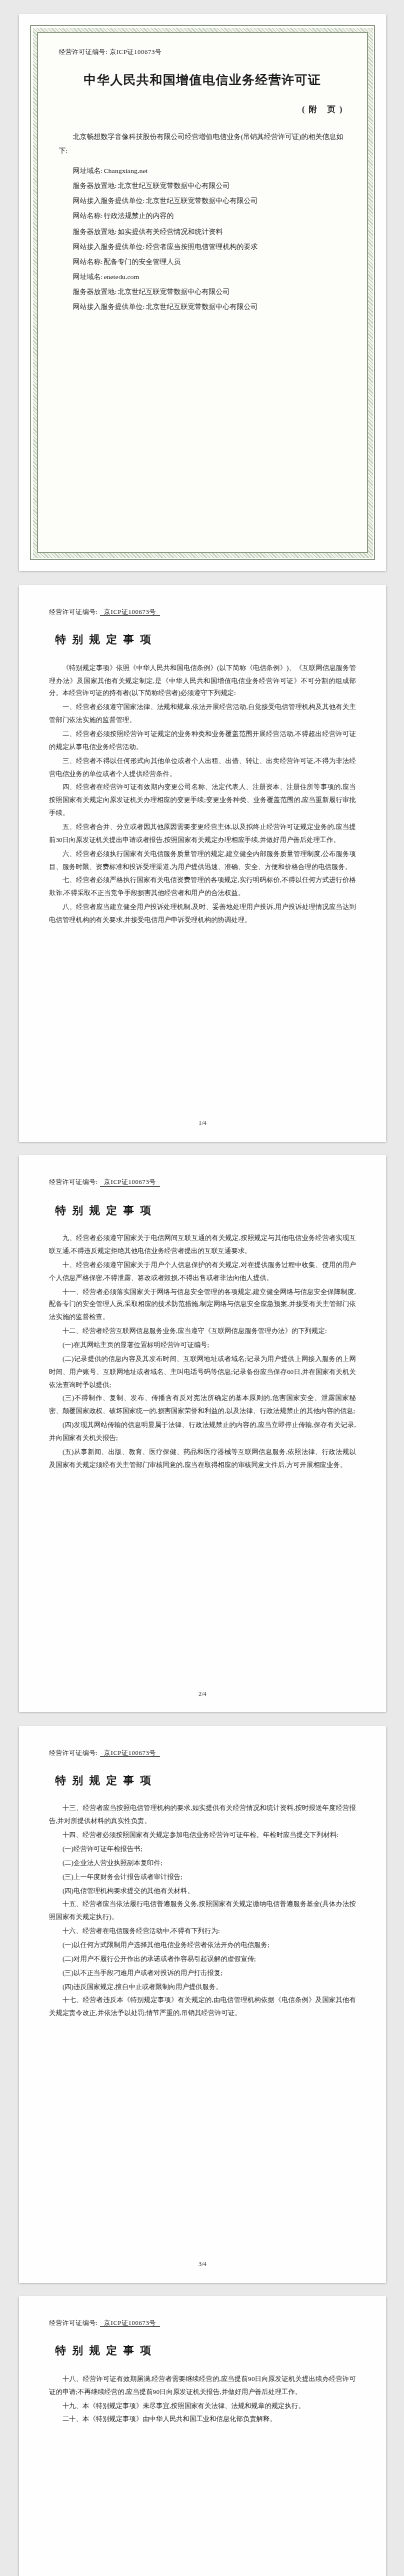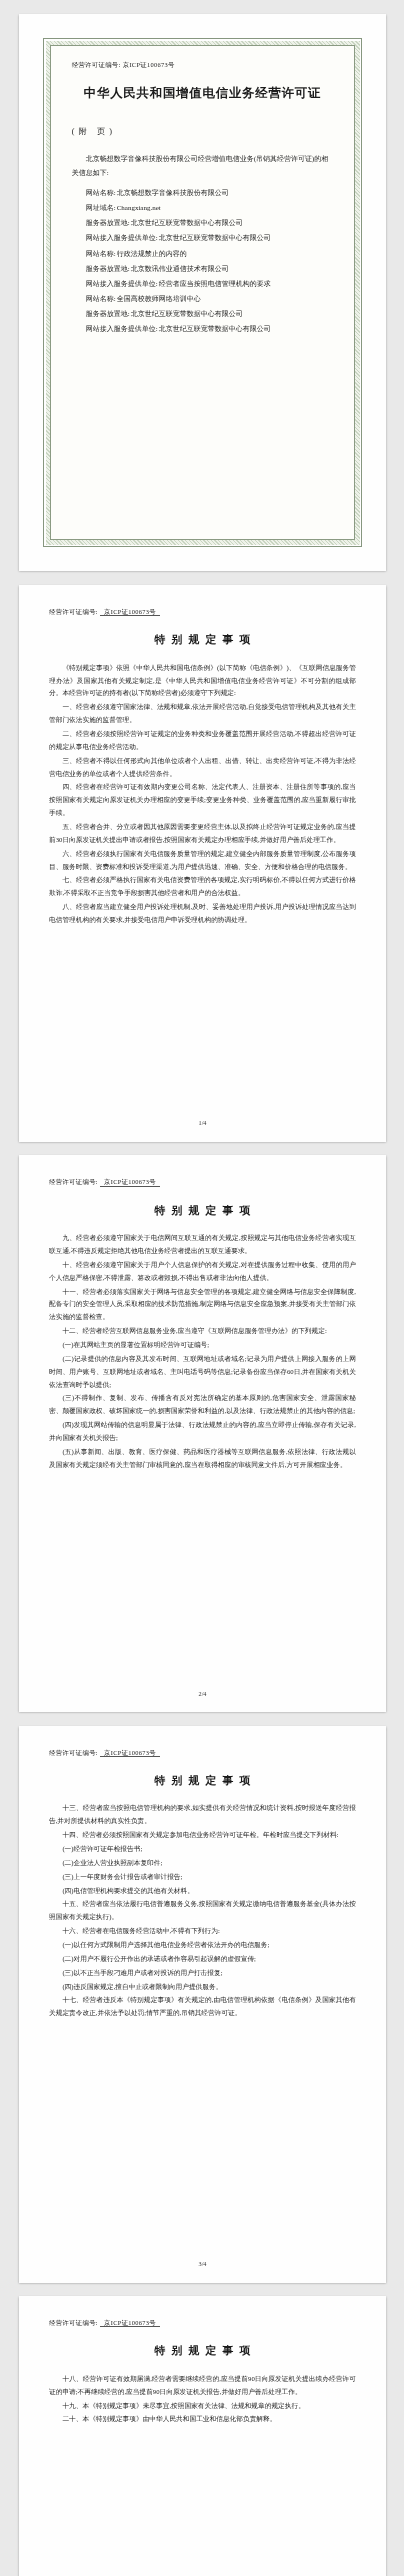--- a/index.html
+++ b/index.html
@@ -20,21 +20,21 @@
   .page {
     width: 367px;
     height: 557px;
     background: #fefefe;
     box-shadow: 0 0.5px 2.1px rgba(0,0,0,.35);
     position: relative;
     overflow: hidden;
   }
 
   
-  .cert-page { padding: 24px; }
+  .cert-page { padding: 11px; }
   .cert-band-outer { height: 100%; border: 0.8px solid #86967f; padding: 1.5px; }
   .cert-band {
     height: 100%;
     background: repeating-linear-gradient(45deg, #c9d5c2 0 1px, #eef2e9 1px 2.6px);
     padding: 4.6px;
   }
   .cert-inner {
     height: 100%;
     background: #fdfdfa;
     border: 0.5px solid #8a9a82;
@@ -42,33 +42,32 @@
   }
   .cert-header { font-size: 6.4px; letter-spacing: 0.3px; }
   .cert-header .lic-no { margin-left: 2.1px; }
   .cert-title {
     margin-top: 15.5px;
     text-align: center;
     font-size: 12.4px;
     font-weight: bold;
     letter-spacing: 0.8px;
   }
-  .cert-subtitle { text-align: left; font-size: 8.2px; margin-top: 24px; letter-spacing: 4.1px; font-weight: normal; }
+  .cert-subtitle { text-align: right; font-size: 8.2px; margin-top: 15px; letter-spacing: 4.1px; font-weight: bold; }
   .cert-intro { margin-top: 15.5px; font-size: 7px; line-height: 1.95; text-indent: 2em; }
   .cert-fields { margin-top: 6.2px; padding-left: 2em; font-size: 7px; }
   .cert-field { line-height: 2.15; }
   .cert-field .f-label { margin-right: 1px; }
 
   
   .prov-page { padding: 23px 30px 0; }
   .prov-header { font-size: 6.4px; letter-spacing: 0.3px; }
   .prov-header .lic-no { margin-left: 2.1px; border-bottom: 0.5px solid #555; padding: 0 4.1px 0.5px; }
   .prov-title {
     margin-top: 16.5px;
-    text-align: center;
     font-size: 10.8px;
     font-weight: bold;
     letter-spacing: 6.2px;
     text-indent: 6.2px;
   }
   .prov-body {
     margin-top: 14.4px;
     font-size: 6.7px;
     line-height: 1.92;
     text-align: justify;
@@ -93,37 +92,37 @@
       <div class="cert-band">
         <div class="cert-inner">
           <div class="cert-header">
             <span>经营许可证编号:</span><span class="lic-no">京ICP证100673号</span>
           </div>
           <h1 class="cert-title">中华人民共和国增值电信业务经营许可证</h1>
           <div class="cert-subtitle">(附  页)</div>
           <p class="cert-intro">北京畅想数字音像科技股份有限公司经营增值电信业务(吊销其经营许可证)的相关信息如下:</p>
           <div class="cert-fields">
 
-              <div class="cert-field"><span class="f-label">网站名称:</span><span class="f-value">北京畅想数字音像科技股份有限公司</span></div>
 
               <div class="cert-field"><span class="f-label">网址域名:</span><span class="f-value">Changxiang.net</span></div>
 
               <div class="cert-field"><span class="f-label">服务器放置地:</span><span class="f-value">北京世纪互联宽带数据中心有限公司</span></div>
 
               <div class="cert-field"><span class="f-label">网站接入服务提供单位:</span><span class="f-value">北京世纪互联宽带数据中心有限公司</span></div>
 
               <div class="cert-field"><span class="f-label">网站名称:</span><span class="f-value">行政法规禁止的内容的</span></div>
 
 
-              <div class="cert-field"><span class="f-label">服务器放置地:</span><span class="f-value">北京数讯伟业通信技术有限公司</span></div>
+              <div class="cert-field"><span class="f-label">服务器放置地:</span><span class="f-value">如实提供有关经营情况和统计资料</span></div>
 
               <div class="cert-field"><span class="f-label">网站接入服务提供单位:</span><span class="f-value">经营者应当按照电信管理机构的要求</span></div>
 
-              <div class="cert-field"><span class="f-label">网站名称:</span><span class="f-value">全国高校教师网络培训中心</span></div>
-
+              <div class="cert-field"><span class="f-label">网站名称:</span><span class="f-value">配备专门的安全管理人员</span></div>
+
+              <div class="cert-field"><span class="f-label">网址域名:</span><span class="f-value">enetedu.com</span></div>
 
               <div class="cert-field"><span class="f-label">服务器放置地:</span><span class="f-value">北京世纪互联宽带数据中心有限公司</span></div>
 
               <div class="cert-field"><span class="f-label">网站接入服务提供单位:</span><span class="f-value">北京世纪互联宽带数据中心有限公司</span></div>
             </div>
         </div>
       </div>
     </div>
   </section>
 

